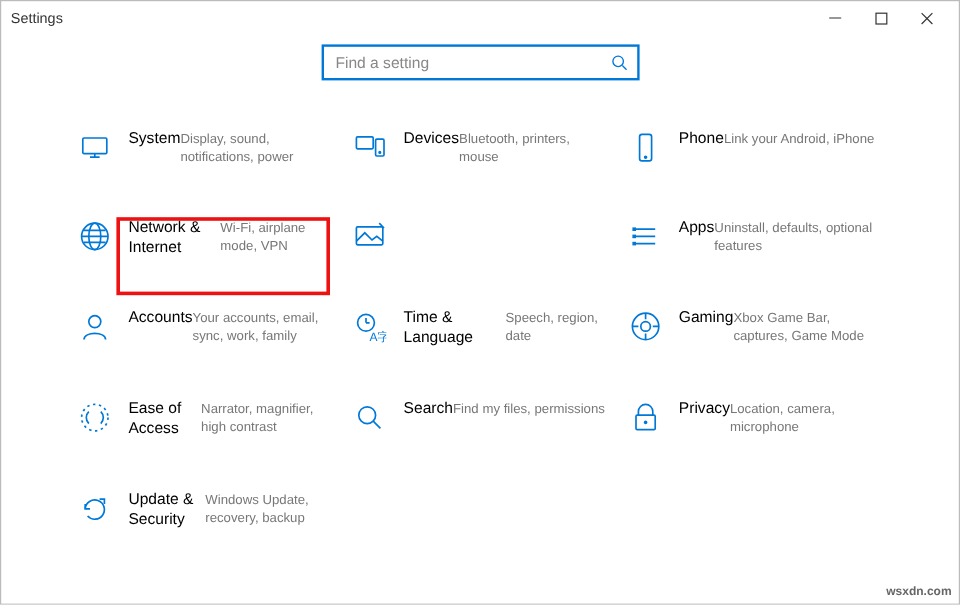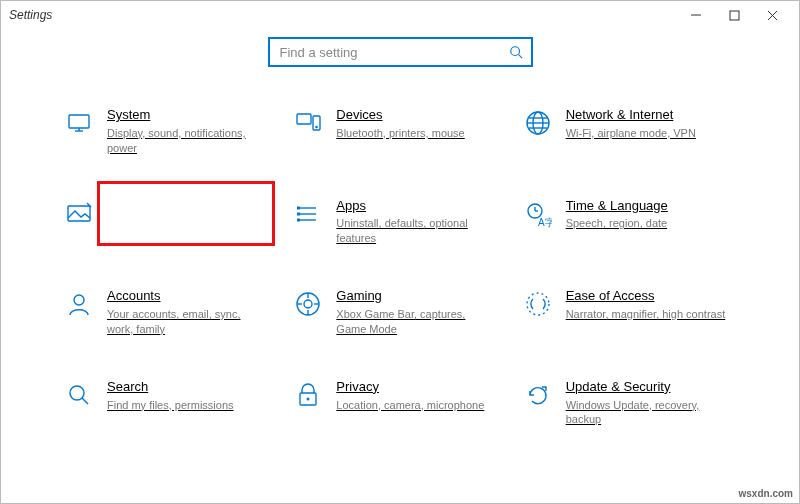--- a/index.html
+++ b/index.html
@@ -1,34 +1,34 @@
 <!DOCTYPE html>
 <html><head>
 <meta charset="utf-8">
 <style>
   * { box-sizing: border-box; }
   html, body { margin: 0; padding: 0; width: 800px; height: 504px; font-family: "Segoe UI", Tahoma, sans-serif; background: #fff; color: #000; overflow: hidden; }
   .window { width: 800px; height: 504px; display: flex; flex-direction: column; border: 1px solid #bbb; position: relative; }
-  .titlebar { height: 28px; display: flex; align-items: center; padding: 0 8px; font-size: 12px; color: #333; font-style: italic; }
+  .titlebar { height: 28px; display: flex; align-items: center; padding: 0 8px; font-size: 12px; color: #333; }
   .titlebar-title { flex: 0 0 auto; }
   .titlebar-spacer { flex: 1 1 auto; }
   .titlebar-controls { display: flex; align-items: center; gap: 0; }
   .tbtn { width: 38px; height: 28px; display: flex; align-items: center; justify-content: center; font-size: 12px; color: #333; }
   .tbtn svg { stroke: #333; }
   .content { flex: 1 1 auto; padding: 8px 60px 0 60px; overflow: hidden; }
   .search-wrap { display: flex; justify-content: center; margin-bottom: 36px; }
   .search-box { width: 265px; height: 30px; border: 2px solid #0078d7; display: flex; align-items: center; padding: 0 8px; position: relative; }
   .search-input { flex: 1 1 auto; border: none; outline: none; font-size: 13px; color: #999; background: transparent; }
   .search-input::placeholder { color: #888; font-style: normal; }
   .search-icon { width: 14px; height: 14px; color: #0078d7; }
   .grid { display: grid; grid-template-columns: repeat(3, 1fr); column-gap: 10px; row-gap: 34px; }
   .tile { display: flex; align-items: flex-start; gap: 14px; padding: 4px; cursor: default; position: relative; }
   .tile-icon { width: 28px; height: 28px; flex: 0 0 28px; color: #0078d7; display: flex; align-items: flex-start; justify-content: center; margin-top: 2px; }
   .tile-icon svg { width: 28px; height: 28px; stroke: #0078d7; fill: none; stroke-width: 1.4; }
-  .tile-text { display: flex; flex-direction: column; min-width: 0; text-decoration: underline; }
+  .tile-text { display: flex; flex-direction: row; min-width: 0; }
   .tile-title { font-size: 13px; color: #000; line-height: 1.3; }
   .tile-desc { font-size: 11px; color: #777; line-height: 1.35; margin-top: 2px; max-width: 160px; }
   .highlight-box { position: absolute; border: 3px solid #e11; pointer-events: none; }
   .watermark { position: absolute; right: 6px; bottom: 4px; font-size: 10px; color: #666; font-weight: bold; }
 </style>
 </head>
 <body>
 
 <svg width="0" height="0" style="position:absolute">
   <defs>
@@ -164,20 +164,31 @@
             </svg>
           </span>
           <div class="tile-text">
             <div class="tile-title">Devices</div>
             <div class="tile-desc">Bluetooth, printers, mouse</div>
           </div>
         </div>
         <div class="tile">
           <span class="tile-icon">
             <svg viewBox="0 0 28 28">
+              <use href="#ico-phone"></use>
+            </svg>
+          </span>
+          <div class="tile-text">
+            <div class="tile-title">Phone</div>
+            <div class="tile-desc">Link your Android, iPhone</div>
+          </div>
+        </div>
+        <div class="tile">
+          <span class="tile-icon">
+            <svg viewBox="0 0 28 28">
               <use href="#ico-network"></use>
             </svg>
           </span>
           <div class="tile-text">
             <div class="tile-title">Network &amp; Internet</div>
             <div class="tile-desc">Wi-Fi, airplane mode, VPN</div>
           </div>
         </div>
         <div class="tile">
           <span class="tile-icon">
@@ -193,42 +204,42 @@
             </svg>
           </span>
           <div class="tile-text">
             <div class="tile-title">Apps</div>
             <div class="tile-desc">Uninstall, defaults, optional features</div>
           </div>
         </div>
         <div class="tile">
           <span class="tile-icon">
             <svg viewBox="0 0 28 28">
+              <use href="#ico-accounts"></use>
+            </svg>
+          </span>
+          <div class="tile-text">
+            <div class="tile-title">Accounts</div>
+            <div class="tile-desc">Your accounts, email, sync, work, family</div>
+          </div>
+        </div>
+        <div class="tile">
+          <span class="tile-icon">
+            <svg viewBox="0 0 28 28">
               <use href="#ico-time"></use>
             </svg>
           </span>
           <div class="tile-text">
             <div class="tile-title">Time &amp; Language</div>
             <div class="tile-desc">Speech, region, date</div>
           </div>
         </div>
         <div class="tile">
           <span class="tile-icon">
             <svg viewBox="0 0 28 28">
-              <use href="#ico-accounts"></use>
-            </svg>
-          </span>
-          <div class="tile-text">
-            <div class="tile-title">Accounts</div>
-            <div class="tile-desc">Your accounts, email, sync, work, family</div>
-          </div>
-        </div>
-        <div class="tile">
-          <span class="tile-icon">
-            <svg viewBox="0 0 28 28">
               <use href="#ico-gaming"></use>
             </svg>
           </span>
           <div class="tile-text">
             <div class="tile-title">Gaming</div>
             <div class="tile-desc">Xbox Game Bar, captures, Game Mode</div>
           </div>
         </div>
         <div class="tile">
           <span class="tile-icon">

